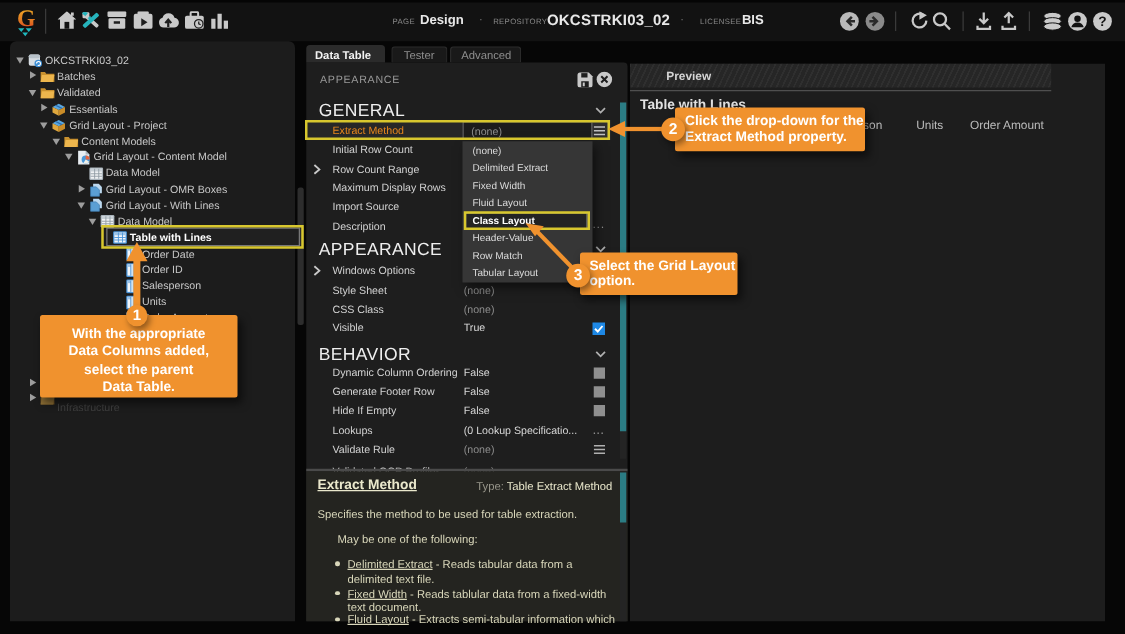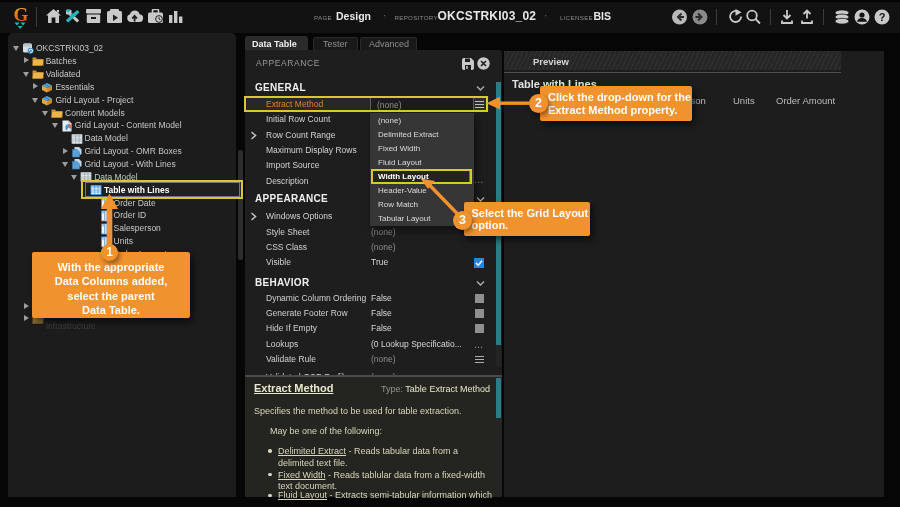--- a/index.html
+++ b/index.html
@@ -8,21 +8,21 @@
 #lpanel{left:8px;top:33px;width:228px;height:464px;background:#1c1c1c;border-radius:5px 5px 0 0}
 #mpanel{left:245px;top:50px;width:257px;height:447px;background:#1e1e1e;border-radius:0 3px 0 0}
 #rpanel{left:504px;top:51px;width:380px;height:446px;background:#1d1d1d}
 .tr{position:absolute;height:13px;line-height:13px;font-size:8.5px;color:#c8c8c8;white-space:nowrap}
 .ic{position:absolute;width:12px;height:12px}
 .arrE{position:absolute;width:0;height:0;border-left:3.5px solid transparent;border-right:3.5px solid transparent;border-top:5px solid #9d9d9d}
 .arrC{position:absolute;width:0;height:0;border-top:3.5px solid transparent;border-bottom:3.5px solid transparent;border-left:5px solid #9d9d9d}
 .plab{position:absolute;height:15px;line-height:15px;font-size:8.5px;color:#d2d2d2;white-space:nowrap}
 .pval{position:absolute;height:15px;line-height:15px;font-size:8.5px;color:#d8d8d8;white-space:nowrap}
 .dim{color:#8d8d8d}
-.sech{position:absolute;height:14px;line-height:14px;font-size:10px;font-weight:bold;color:#efefef;letter-spacing:.3px}
+.sech{position:absolute;height:14px;line-height:14px;font-size:14px;font-weight:normal;color:#efefef;letter-spacing:.3px}
 .chev{position:absolute;width:9px;height:9px}
 .cbF{position:absolute;width:9px;height:9px;background:#8f8f8f}
 .callout{position:absolute;background:#f0922e;border-radius:2px;box-shadow:3px 4px 7px rgba(0,0,0,.55);color:#fff;font-weight:bold;font-size:11px}
 .cnum{position:absolute;background:#f0922e;border-radius:50%;color:#fff;font-weight:bold;text-align:center;box-shadow:2px 3px 5px rgba(0,0,0,.4)}
 .ybox{position:absolute;border:2px solid #d8c72e;z-index:40}
 .ddi{position:absolute;height:14px;line-height:14px;font-size:8px;color:#dcdcdc;white-space:nowrap}
 .hv{position:absolute;height:14px;line-height:14px;font-size:9px;color:#d9d7ba;white-space:nowrap}
 </style></head><body>
 
 <div id="topbar" class="ab"></div>
@@ -408,21 +408,21 @@
 <div class="ab" style="left:608px;top:95px;font-size:9.5px;color:#bcbcbc">Order ID</div>
 <div class="ab" style="left:653px;top:95px;font-size:9.5px;color:#bcbcbc">Salesperson</div>
 <div class="ab" style="left:733px;top:95px;font-size:9.5px;color:#bcbcbc">Units</div>
 <div class="ab" style="left:776px;top:95px;font-size:9.5px;color:#bcbcbc">Order Amount</div>
 <div class="ab" style="left:370px;top:113px;width:104px;height:113px;background:#363636;box-shadow:3px 4px 8px rgba(0,0,0,.5);z-index:30"></div>
 <div class="ddi" style="left:378px;top:113.6px;z-index:32">(none)</div>
 <div class="ddi" style="left:378px;top:127.7px;z-index:32">Delimited Extract</div>
 <div class="ddi" style="left:378px;top:141.8px;z-index:32">Fixed Width</div>
 <div class="ddi" style="left:378px;top:155.9px;z-index:32">Fluid Layout</div>
 <div class="ab" style="left:372px;top:169.5px;width:98px;height:14px;background:#232323;border:1px solid #6f6f6f;z-index:31"></div>
-<div class="ddi" style="left:378px;top:170.0px;font-weight:bold;color:#fff;z-index:32">Width Layout</div>
+<div class="ddi" style="left:378px;top:170.0px;font-weight:bold;color:#fff;z-index:32">Class Layout</div>
 <div class="ddi" style="left:378px;top:184.1px;z-index:32">Header-Value</div>
 <div class="ddi" style="left:378px;top:198.2px;z-index:32">Row Match</div>
 <div class="ddi" style="left:378px;top:212.3px;z-index:32">Tabular Layout</div>
 <div class="ybox" style="left:244px;top:95.5px;width:244px;height:16.5px"></div>
 <div class="ybox" style="left:370.5px;top:168.5px;width:101px;height:15.5px"></div>
 <svg class="ab" style="left:0;top:0;z-index:45;pointer-events:none" width="900" height="507" fill="#f0922e">
 <rect x="106.7" y="208" width="5.6" height="46"></rect>
     <path d="M109.5 193.5 L118 209 L101 209 Z"></path>
 <rect x="498" y="101.5" width="42" height="3.4"></rect>
     <path d="M486.5 103.2 L500 96.8 L500 109.6 Z"></path>

